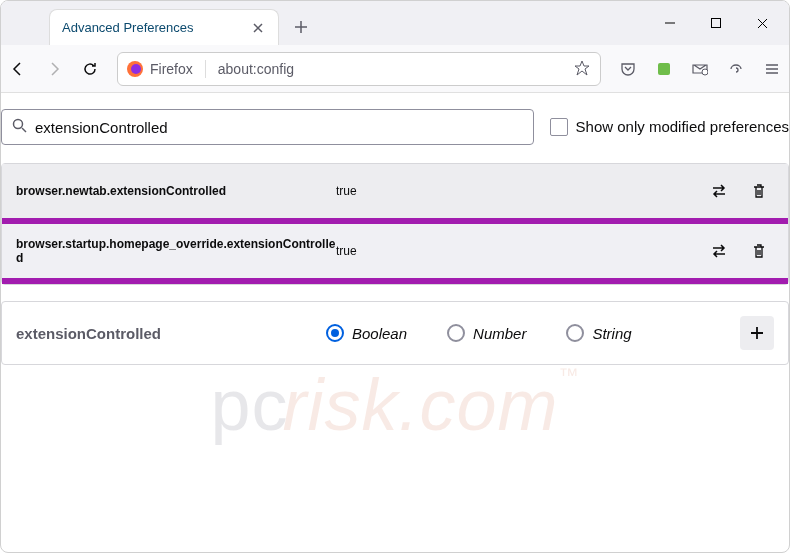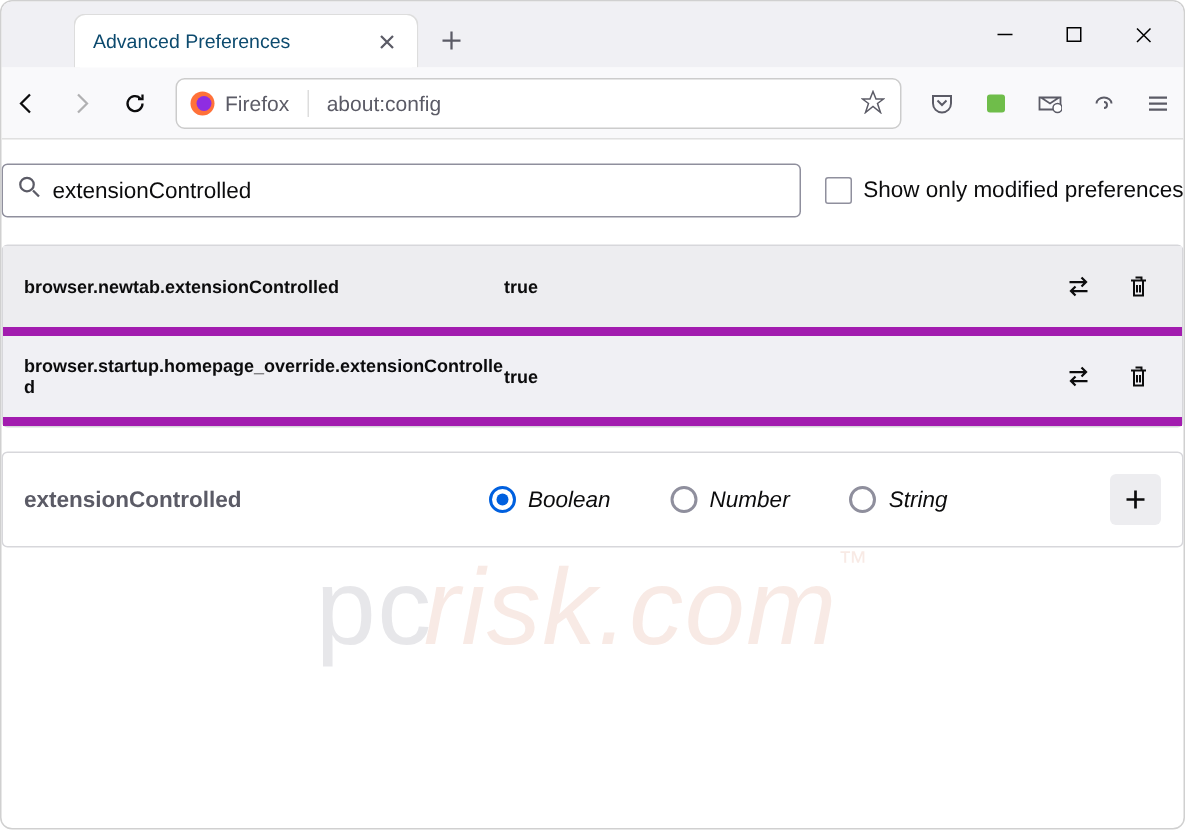--- a/index.html
+++ b/index.html
@@ -139,21 +139,21 @@
       font-size: 12px;
     }
     .pref-row:nth-child(2) { background: #f0f0f4; justify-content: space-between; }
     .pref-name {
       font-weight: 700;
       color: #0c0c0d;
       width: 320px;
       word-break: break-word;
     }
     .pref-value {
-      font-weight: 700;
+      font-weight: 400;
       color: #0c0c0d;
       flex: 1;
     }
     .pref-actions {
       display: flex;
       gap: 10px;
     }
     .action-btn {
       width: 30px; height: 30px;
       display: flex; align-items: center; justify-content: center;

